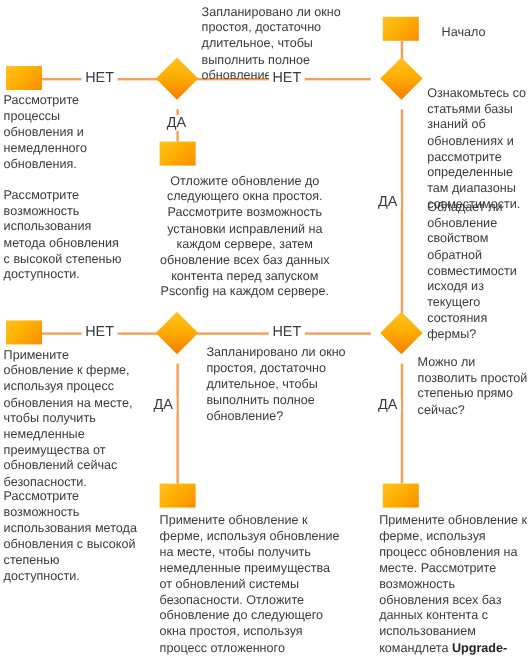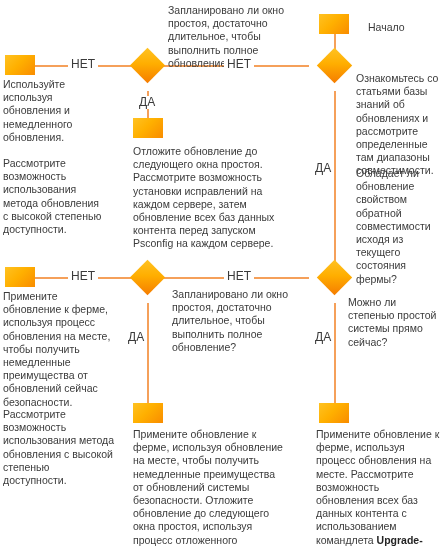--- a/index.html
+++ b/index.html
@@ -80,28 +80,28 @@
   <div class="txt" style="left:368px; top:21px; width:80px;">Начало</div>
 
   <div class="node-diamond" style="left:322px; top:53px;"></div>
   <div class="txt" style="left:356px; top:167px; width:86px;">Обладает ли обновление свойством обратной совместимости исходя из текущего состояния фермы?</div>
   <div class="txt" style="left:356px; top:72px; width:86px;">Ознакомьтесь со статьями базы знаний об обновлениях и рассмотрите определенные там диапазоны совместимости.</div>
 
   <div class="node-diamond" style="left:135px; top:53px;"></div>
   <div class="txt" style="left:168px; top:4px; width:130px;">Запланировано ли окно простоя, достаточно длительное, чтобы выполнить полное обновление?</div>
 
   <div class="node-box" style="left:5px; top:55px;"></div>
-  <div class="txt" style="left:3px; top:78px; width:95px;">Используйте используя обновления и немедленного обновления.</div>
+  <div class="txt" style="left:3px; top:78px; width:95px;">Рассмотрите процессы обновления и немедленного обновления.</div>
   <div class="txt" style="left:3px; top:157px; width:102px;">Рассмотрите возможность использования метода обновления с высокой степенью доступности.</div>
 
   <div class="node-box" style="left:133px; top:118px;"></div>
-  <div class="txt" style="left:133px; top:145px; width:142px;">Отложите обновление до следующего окна простоя. Рассмотрите возможность установки исправлений на каждом сервере, затем обновление всех баз данных контента перед запуском Psconfig на каждом сервере.</div>
+  <div class="txt" style="left:133px; top:145px; width:142px;text-align:center;">Отложите обновление до следующего окна простоя. Рассмотрите возможность установки исправлений на каждом сервере, затем обновление всех баз данных контента перед запуском Psconfig на каждом сервере.</div>
 
   <div class="node-diamond" style="left:322px; top:265px;"></div>
-  <div class="txt" style="left:348px; top:296px; width:94px;">Можно ли степенью простой системы прямо сейчас?</div>
+  <div class="txt" style="left:348px; top:296px; width:94px;">Можно ли позволить простой степенью прямо сейчас?</div>
 
   <div class="node-diamond" style="left:135px; top:265px;"></div>
   <div class="txt" style="left:172px; top:288px; width:122px;">Запланировано ли окно простоя, достаточно длительное, чтобы выполнить полное обновление?</div>
 
   <div class="node-box" style="left:5px; top:267px;"></div>
   <div class="txt" style="left:3px; top:290px; width:110px;">Примените обновление к ферме, используя процесс обновления на месте, чтобы получить немедленные преимущества от обновлений сейчас безопасности.</div>
   <div class="txt" style="left:3px; top:408px; width:112px;">Рассмотрите возможность использования метода обновления с высокой степенью доступности.</div>
 
   <div class="node-box" style="left:133px; top:403px;"></div>
   <div class="txt" style="left:133px; top:428px; width:153px;">Примените обновление к ферме, используя обновление на месте, чтобы получить немедленные преимущества от обновлений системы безопасности. Отложите обновление до следующего окна простоя, используя процесс отложенного обновления. Рассмотрите возможность обновления всех баз данных контента перед запуском Psconfig на каждом сервере.</div>

